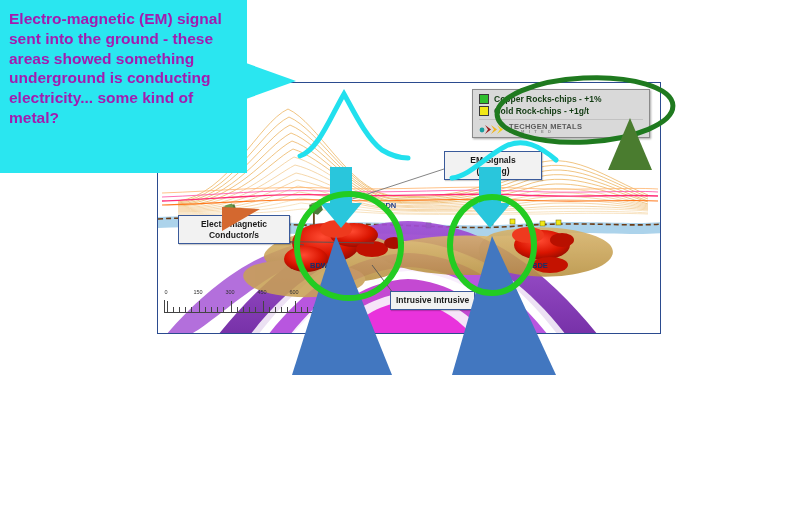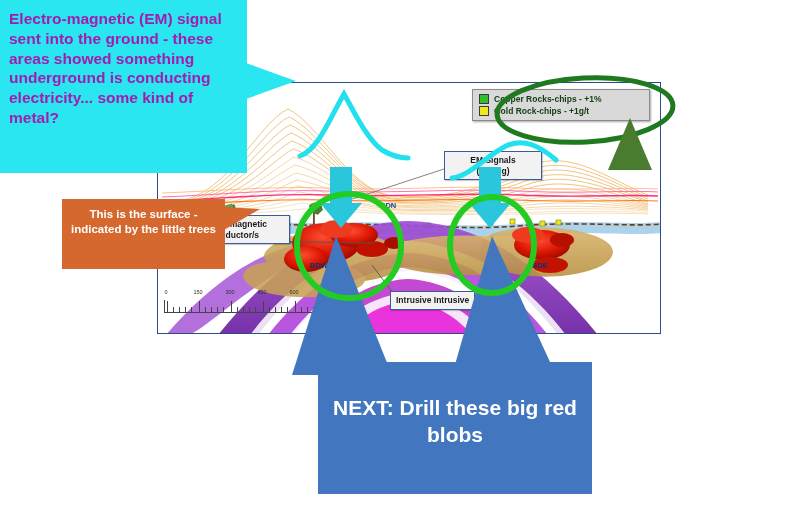--- a/index.html
+++ b/index.html
@@ -267,20 +267,34 @@
 
       <div class="legendbox">
         <div class="legrow">
           <span class="legsq" style="background:#2fbf2f;"></span>
           <span class="legtxt">Copper Rocks-chips - +1%</span>
         </div>
         <div class="legrow">
           <span class="legsq" style="background:#f2e817;"></span>
           <span class="legtxt">Gold Rock-chips - +1g/t</span>
         </div>
+        <div class="logo">
+          <span class="logomark">
+            <svg width="26" height="13" viewBox="0 0 26 13">
+              <circle cx="3" cy="7" r="2.4" fill="#1a9e9e"></circle>
+              <path d="M6,2 L12,6.5 L6,11 L9,6.5 Z" fill="#9a1c1c"></path>
+              <path d="M12,2 L18,6.5 L12,11 L15,6.5 Z" fill="#f0b31a"></path>
+              <path d="M18,2 L24,6.5 L18,11 L21,6.5 Z" fill="#f0d21a"></path>
+            </svg>
+          </span>
+          <span class="logotext">
+            <span class="l1" style="display:block">TECHGEN METALS</span>
+            <span class="l2" style="display:block">L I M I T E D</span>
+          </span>
+        </div>
       </div>
 
     </div>
   </div>
 
   <svg class="ink" style="z-index:3;">
     <polygon points="336,236 392,375 292,375" fill="#4277c0"></polygon>
     <polygon points="492,236 556,375 452,375" fill="#4277c0"></polygon>
   </svg>
 
@@ -306,24 +320,18 @@
     <path d="M300,156 C318,150 330,118 344,94 C352,108 366,138 382,150 C392,156 400,158 408,158" fill="none" stroke="#22e0ee" stroke-width="5" stroke-linecap="round"></path>
 
     <path d="M452,178 C470,176 486,156 506,146 C524,138 540,146 556,160" fill="none" stroke="#22e0ee" stroke-width="5" stroke-linecap="round"></path>
   </svg>
 
   <div class="callout cy-box" style="z-index:6;">
     <div class="txt">Electro-magnetic (EM) signal sent into the ground - these areas showed something underground is conducting electricity... some kind of metal?</div>
   </div>
   <div class="cy-tail" style="z-index:6;"></div>
 
-  <div class="callout or-box" style="z-index:6;">
-    <div class="txt">This is the surface - indicated by the little trees</div>
-  </div>
   <div class="or-tail" style="z-index:6;"></div>
 
   <div class="gr-tail" style="z-index:6;"></div>
 
-  <div class="callout bl-box" style="z-index:7;">
-    <div class="txt">NEXT: Drill these big red blobs</div>
-  </div>
 
 </div>
 
 </body></html>

